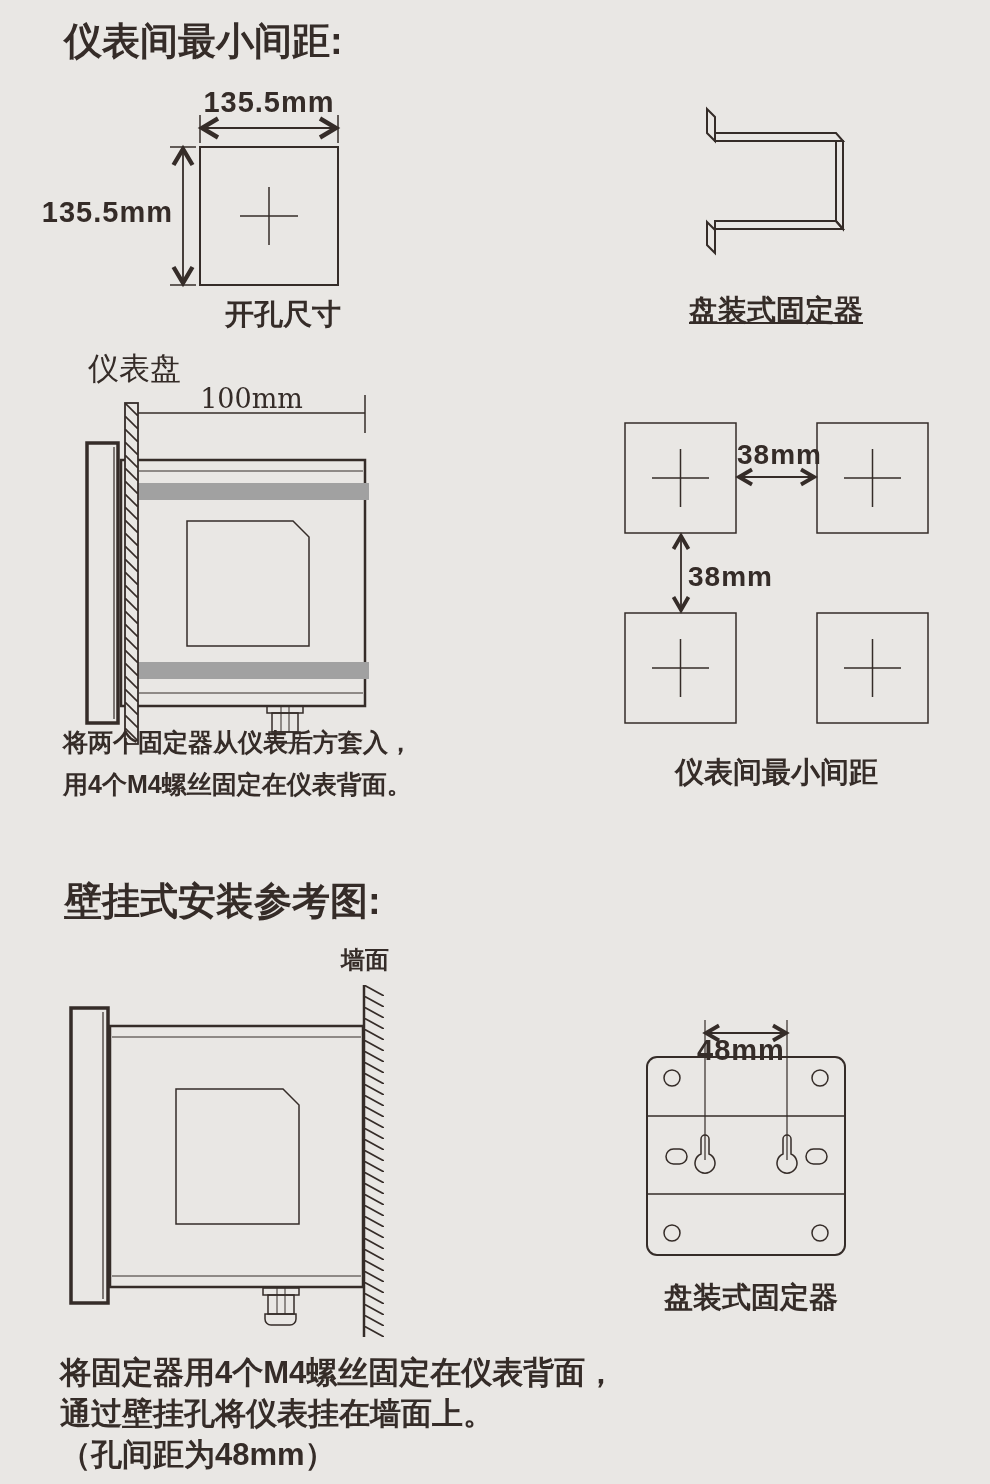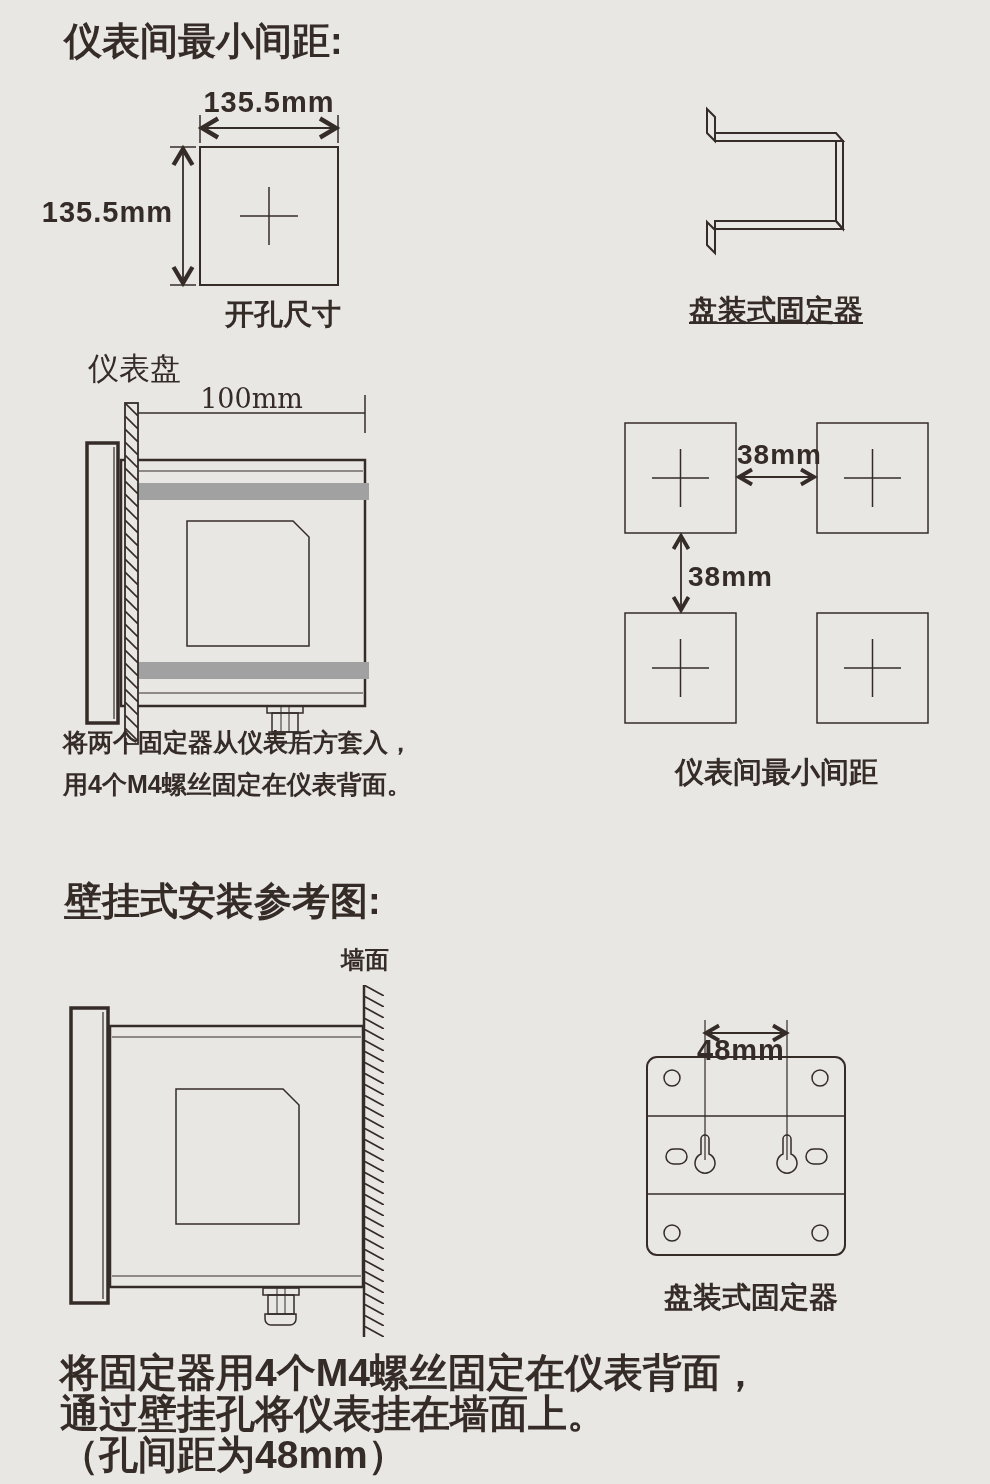--- a/index.html
+++ b/index.html
@@ -202,15 +202,15 @@
 用4个M4螺丝固定在仪表背面。</div>
 
 <div class="t bold" style="left:64px;top:876px;font-size:38px;text-align:center;">壁挂式安装参考图:</div>
 
 <div class="t bold" style="left:341px;top:944px;font-size:24px;">墙面</div>
 
 <div class="t num" style="left:697px;top:998px;font-size:29px;margin-top:36px;">48mm</div>
 
 <div class="t bold center" style="left:652px;top:1278px;width:198px;font-size:29px;">盘装式固定器</div>
 
-<div class="t bold note" style="left:60px;top:1352px;font-size:39px;line-height:41px;">将固定器用4个M4螺丝固定在仪表背面，
+<div class="t bold note" style="left:60px;top:1352px;font-size:31px;line-height:41px;">将固定器用4个M4螺丝固定在仪表背面，
 通过壁挂孔将仪表挂在墙面上。
 （孔间距为48mm）</div>
 
 </body></html>

